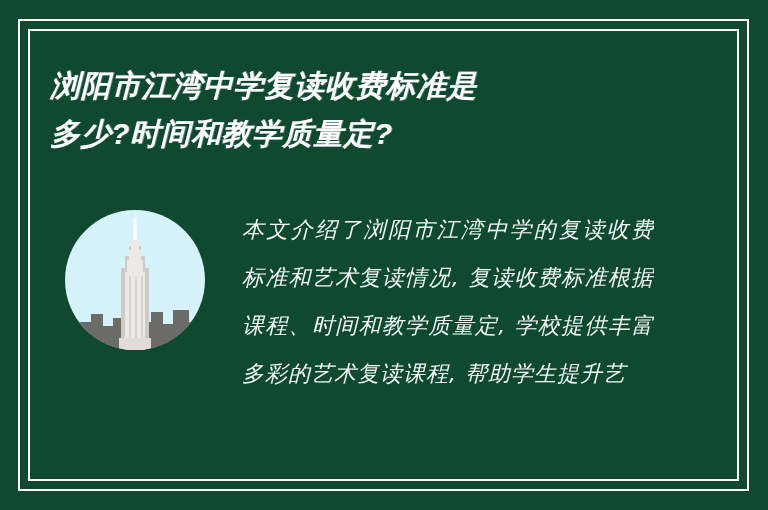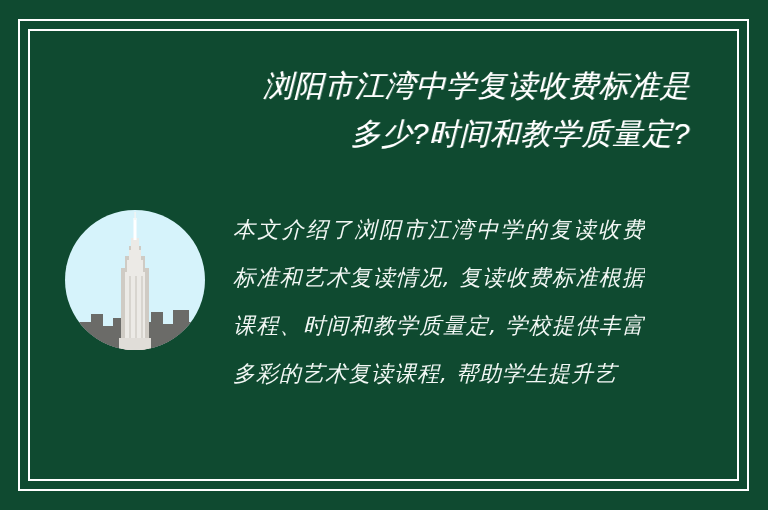--- a/index.html
+++ b/index.html
@@ -48,27 +48,26 @@
   .title-block {
     position: absolute;
     left: 50px;
     top: 62px;
     width: 640px;
   }
   .title-line {
     color: #ffffff;
     font-family: "Liberation Sans", "DejaVu Sans", sans-serif;
     font-size: 30px;
-    font-weight: normal;
+    font-weight: bold;
     font-style: italic;
     letter-spacing: 0.5px;
     line-height: 48px;
     white-space: nowrap;
     text-shadow: 1px 0 0 rgba(255,255,255,0.35);
-    text-align: right;
   }
 
   
   .content {
     position: absolute;
     left: 0;
     top: 198px;
     width: 768px;
     height: 280px;
   }
@@ -90,21 +89,21 @@
   }
   .illo-circle svg {
     display: block;
     width: 140px;
     height: 140px;
   }
 
   
   .body-text {
     position: absolute;
-    left: 233px;
+    left: 242px;
     top: 8px;
     width: 412px;
     height: 260px;
     overflow: hidden;
     color: #f2f7f4;
     font-family: "DejaVu Sans", "Liberation Sans", sans-serif;
     font-size: 22px;
     font-style: italic;
     line-height: 48px;
     letter-spacing: 1px;

